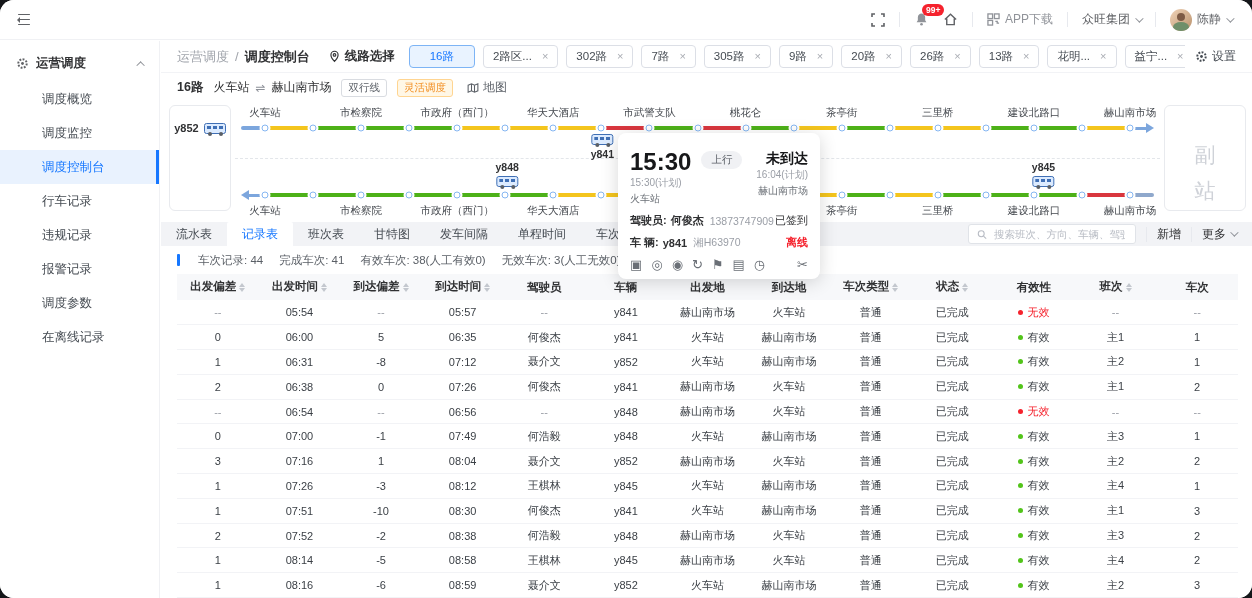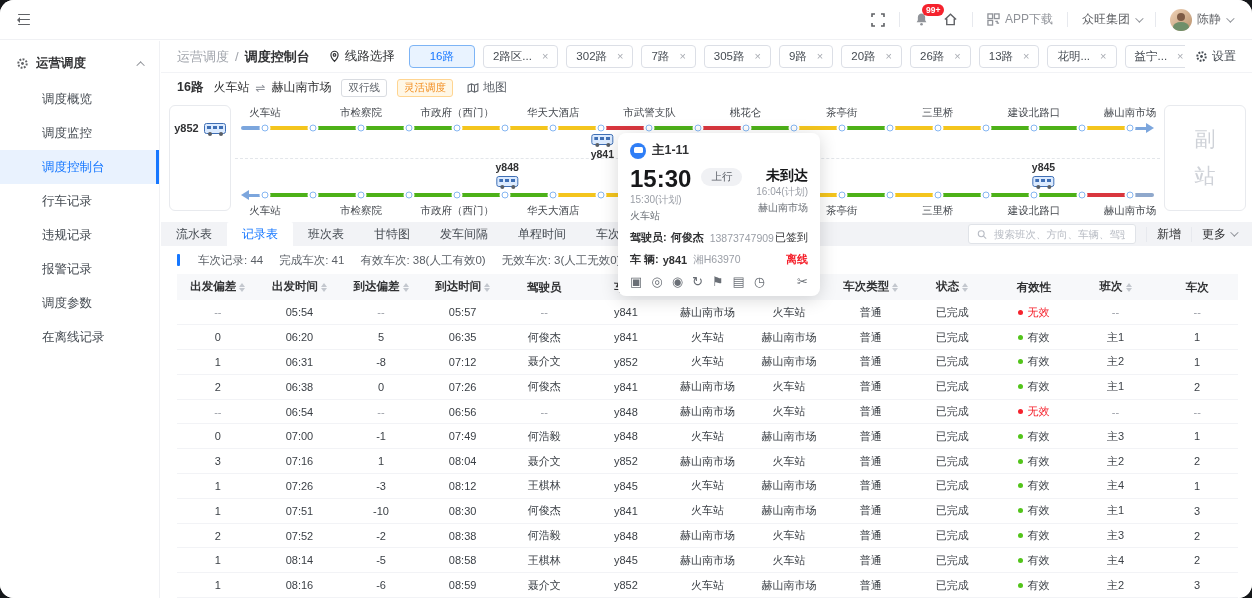--- a/index.html
+++ b/index.html
@@ -37,41 +37,41 @@
   .sb-group .chev{margin-left:auto;}
   .sb-item{height:34px;line-height:34px;padding-left:42px;font-size:12.5px;color:#454b52;cursor:pointer;position:relative;}
   .sb-item.active{background:#e9f2fe;color:#1677ff;}
   .sb-item.active:after{content:"";position:absolute;right:0;top:0;bottom:0;width:3px;background:#1677ff;}
 
   
   .main{position:absolute;top:41px;left:161px;right:0;bottom:0;background:#fff;overflow:hidden;}
   .toolbar{position:absolute;top:0;left:0;right:0;height:32px;display:flex;align-items:center;padding:0 16px;border-bottom:1px solid #f2f3f6;}
   .crumb{font-size:13px;color:#a0a4ab;display:flex;gap:6px;align-items:center;flex:0 0 auto;}
   .crumb b{color:#303133;font-size:13px;}
-  .route-sel{display:flex;align-items:center;gap:4px;margin-left:18px;font-size:12.5px;color:#303133;font-weight:normal;flex:0 0 auto;cursor:pointer;}
+  .route-sel{display:flex;align-items:center;gap:4px;margin-left:18px;font-size:12.5px;color:#303133;font-weight:bold;flex:0 0 auto;cursor:pointer;}
   .chips{display:flex;gap:8px;margin-left:14px;align-items:center;flex:1;overflow:hidden;}
   .chip{display:flex;align-items:center;gap:10px;border:1px solid #dcdfe6;border-radius:4px;padding:3px 9px;font-size:11.5px;color:#454b52;background:#fff;cursor:pointer;white-space:nowrap;}
   .chip .x{color:#a8abb2;font-size:11px;line-height:1;cursor:pointer;}
   .chip.active{border-color:#7db4f5;background:#e9f3ff;color:#1677ff;padding:3px 20px;}
   .settings{display:flex;align-items:center;gap:4px;font-size:12px;color:#454b52;margin-left:10px;flex:0 0 auto;cursor:pointer;}
 
   .inforow{position:absolute;top:34px;left:0;right:0;height:25px;display:flex;align-items:center;padding:0 16px;font-size:12px;color:#303133;}
   .inforow b.rt{font-size:12.5px;margin-right:10px;}
   .swap{color:#8d9199;margin:0 6px;}
   .badge{border:1px solid #d9dce1;border-radius:3px;font-size:10.5px;padding:1px 6px;color:#5a5f66;margin-left:10px;background:#fff;}
   .badge.orange{color:#f28c1d;border-color:#ffd591;background:#fff7e6;}
   .info-stats{margin-left:auto;display:flex;align-items:center;gap:14px;font-size:11.5px;color:#666;}
   .info-stats .strong{color:#303133;font-weight:bold;}
   .map-link{display:flex;align-items:center;gap:4px;color:#5a5f66;cursor:pointer;}
 
   
   .diagram{position:absolute;top:60px;left:0;right:0;height:116px;}
   .dbox{position:absolute;top:4px;width:62px;height:106px;border:1px solid #e8eaee;border-radius:6px;background:#fff;}
   .dbox.l{left:8px;}
-  .dbox.r{right:6px;width:82px;display:flex;align-items:center;justify-content:center;}
+  .dbox.r{right:6px;width:82px;display:flex;align-items:flex-end;justify-content:center;}
   .lbus{position:absolute;top:16px;left:0;right:0;display:flex;align-items:center;justify-content:center;gap:5px;}
   .bus-id{font-size:11px;font-weight:bold;color:#303133;}
   .side-label{width:24px;font-size:21px;color:#cfd2d8;line-height:1.75;text-align:center;word-break:break-all;letter-spacing:0;}
   .mid{position:absolute;left:74px;right:92px;top:0;height:116px;}
   .dash{position:absolute;left:0;right:0;top:57px;border-top:1px dashed #e3e6ea;}
   .line{position:absolute;left:30px;right:30px;height:4px;}
   .line-up{top:25px;}
   .line-down{top:92px;}
   .seg{position:absolute;top:0;height:4px;border-radius:2px;}
   .node{position:absolute;top:2px;width:7px;height:7px;border-radius:50%;background:#fff;border:1.6px solid #85b6f2;transform:translate(-50%,-50%);box-shadow:0 0 0 2px #fff;z-index:2;}
@@ -527,21 +527,21 @@
               <td>赫山南市场</td>
               <td>火车站</td>
               <td>普通</td>
               <td>已完成</td>
               <td class="invalid"><span class="dot"></span>无效</td>
               <td class="muted">--</td>
               <td class="muted">--</td>
             </tr>
             <tr>
               <td>0</td>
-              <td>06:20</td>
+              <td>06:00</td>
               <td>5</td>
               <td>06:35</td>
               <td>何俊杰</td>
               <td>y841</td>
               <td>火车站</td>
               <td>赫山南市场</td>
               <td>普通</td>
               <td>已完成</td>
               <td class="valid"><span class="dot"></span>有效</td>
               <td>主1</td>
@@ -696,24 +696,20 @@
               <td class="valid"><span class="dot"></span>有效</td>
               <td>主2</td>
               <td>3</td>
             </tr>
           </tbody>
       </table>
     </div>
   </div>
 
   <div class="popup">
-    <div class="p-head">
-      <span class="p-busic"></span>
-      <span class="p-title">主1-11</span>
-    </div>
     <div class="p-main">
       <div class="p-col">
         <span class="p-time">15:30</span>
         <span class="p-sub">15:30(计划)</span>
         <span class="p-place">火车站</span>
       </div>
       <span class="p-dir">上行</span>
       <div class="p-col rt">
         <span class="p-status">未到达</span>
         <span class="p-sub">16:04(计划)</span>

